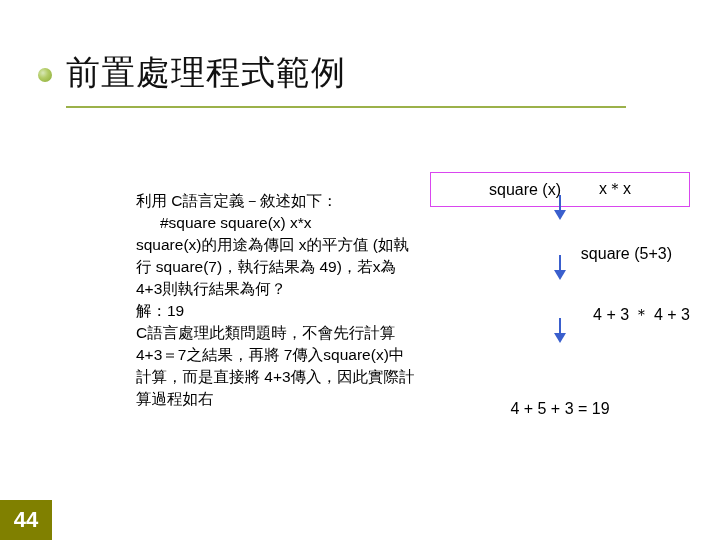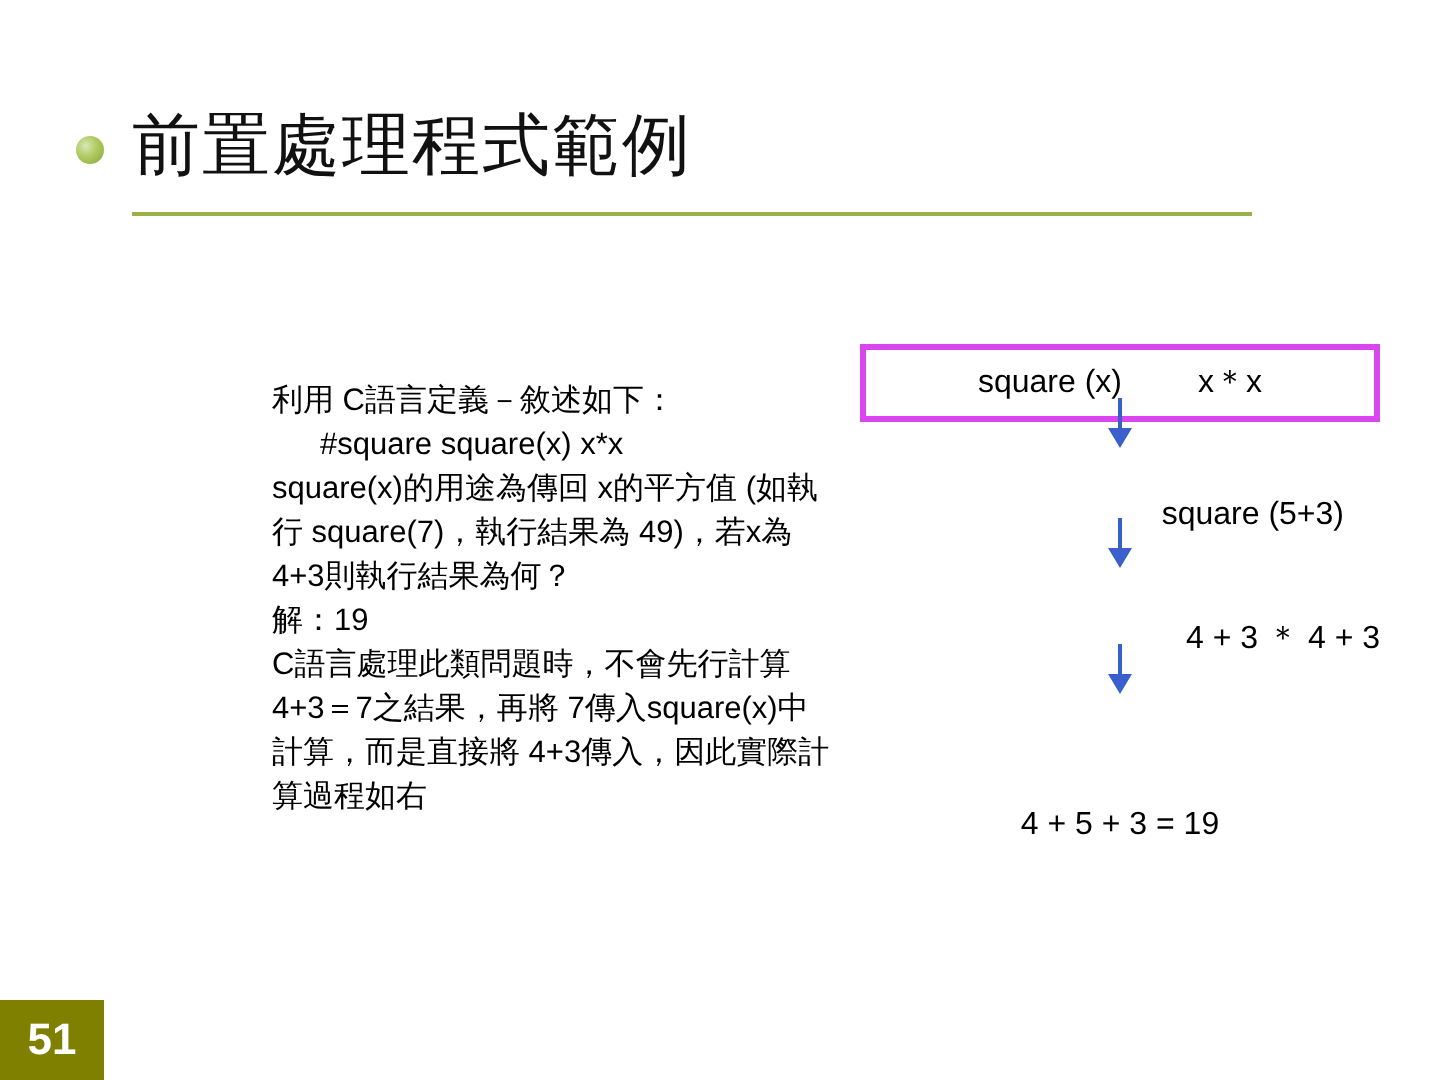--- a/index.html
+++ b/index.html
@@ -60,21 +60,21 @@
   }
   .diagram {
     position: absolute;
     left: 430px;
     top: 172px;
     width: 260px;
     font-size: 16px;
     color: #000000;
   }
   .diagram-box {
-    border: 3px solid #d946ef;
+    border: 1px solid #d946ef;
     padding: 6px 0 6px 0;
     display: flex;
     align-items: center;
     justify-content: center;
     gap: 38px;
     font-size: 16px;
   }
   .arrow-wrap {
     display: flex;
     justify-content: center;
@@ -174,15 +174,15 @@
       <span>4 + 3</span>
     </div>
 
     <div class="arrow-wrap arrow-cell">
       <div class="arrow-down"></div>
     </div>
 
     <div class="final-line">4 + 5 + 3 = 19</div>
   </div>
 
-  <div class="page-number-box">51</div>
+  <div class="page-number-box">44</div>
 
 </div>
 
 </body></html>

